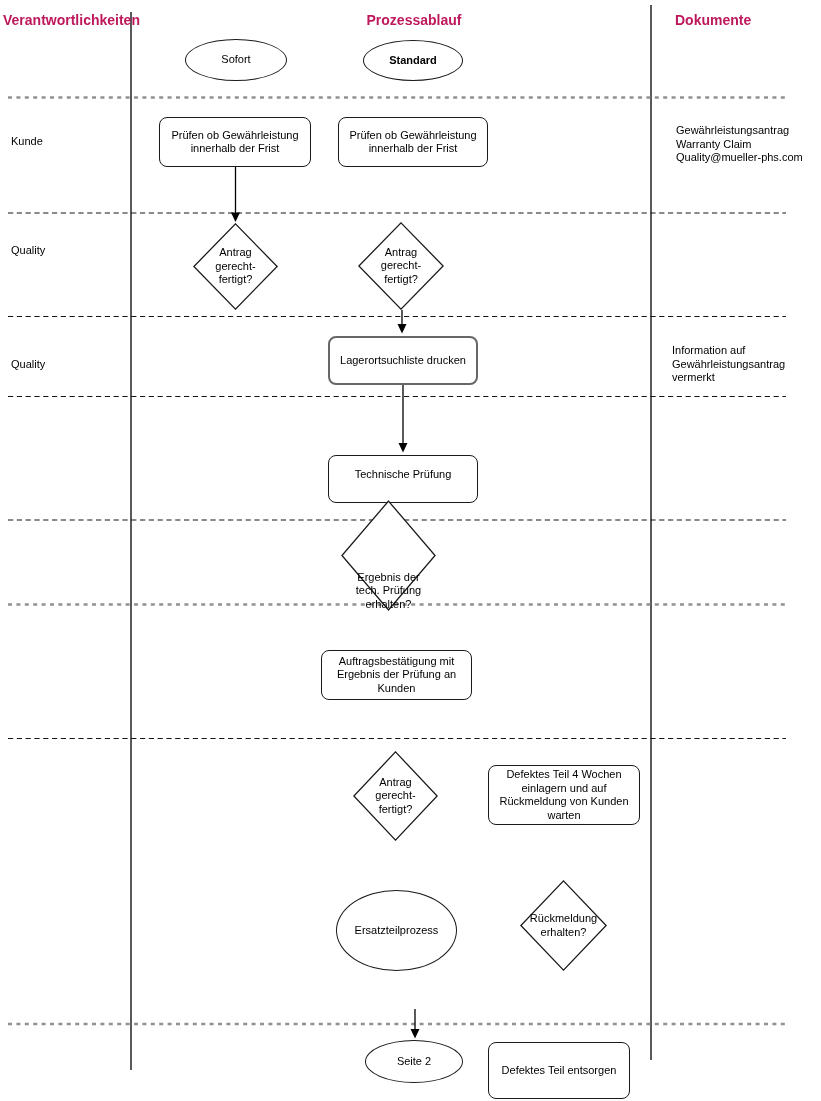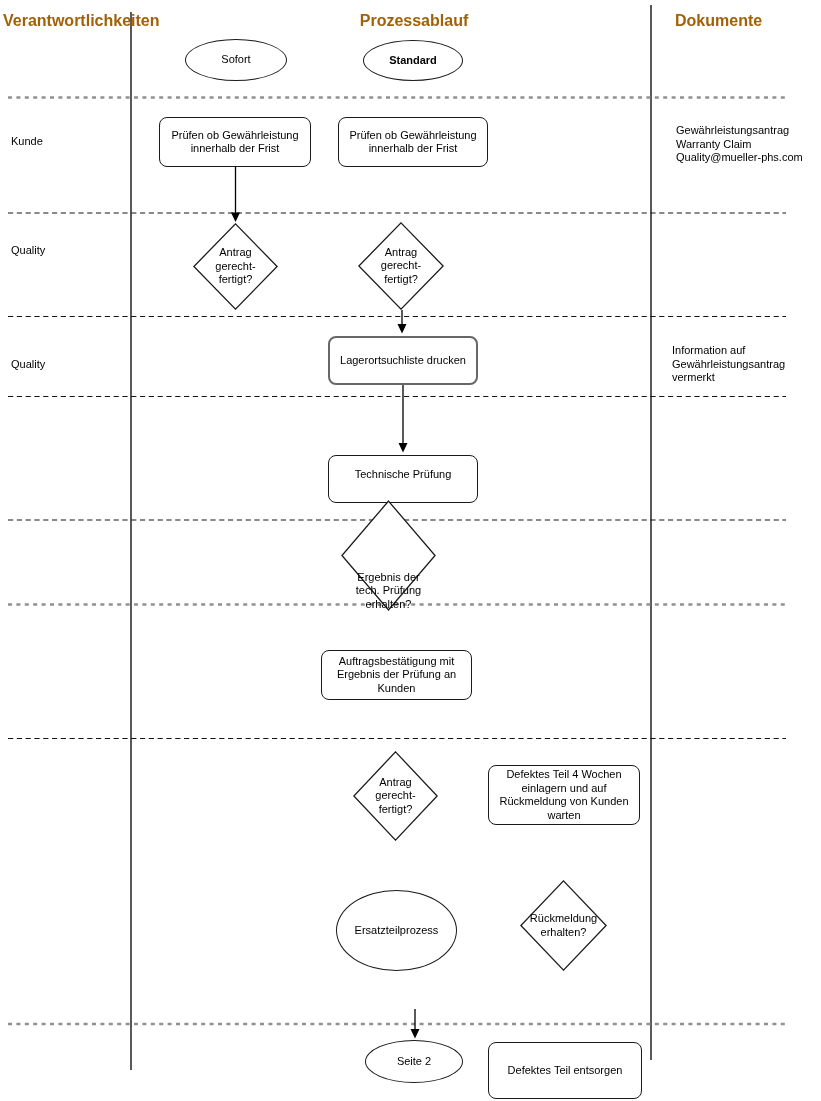--- a/index.html
+++ b/index.html
@@ -7,21 +7,21 @@
   body { font-family: "Liberation Sans", "DejaVu Sans", sans-serif; }
   .canvas {
     position: relative;
     width: 821px; height: 1101px;
     background: #ffffff;
     overflow: hidden;
   }
   .layer { position: absolute; left: 0; top: 0; }
   .hdr {
     position: absolute;
-    font-size: 16px; font-weight: bold; color: #a16207;
+    font-size: 14px; font-weight: bold; color: #be185d;
     white-space: nowrap;
   }
   .hdr.center { text-align: center; }
   .rowlab {
     position: absolute;
     font-size: 11px; color: #000; white-space: nowrap;
   }
   .doc {
     position: absolute;
     font-size: 11px; color: #000; line-height: 13.5px;
@@ -187,17 +187,17 @@
       <polygon points="50,1 99,50 50,99 1,50" fill="#ffffff" stroke="#1a1a1a" stroke-width="1.3" vector-effect="non-scaling-stroke"></polygon>
     </svg>
     <span class="label">Rückmeldung
 erhalten?</span>
   </div>
 
   <div class="node ellipse-node" style="left:365px; top:1040px; width:98px; height:43px;">
     <span class="label">Seite 2</span>
   </div>
 
-  <div class="node rect-node" style="left:488px; top:1042px; width:154px; height:57px;">
+  <div class="node rect-node" style="left:488px; top:1042px; width:142px; height:57px;">
     <span class="label">Defektes Teil entsorgen</span>
   </div>
 
 </div>
 
 </body></html>

